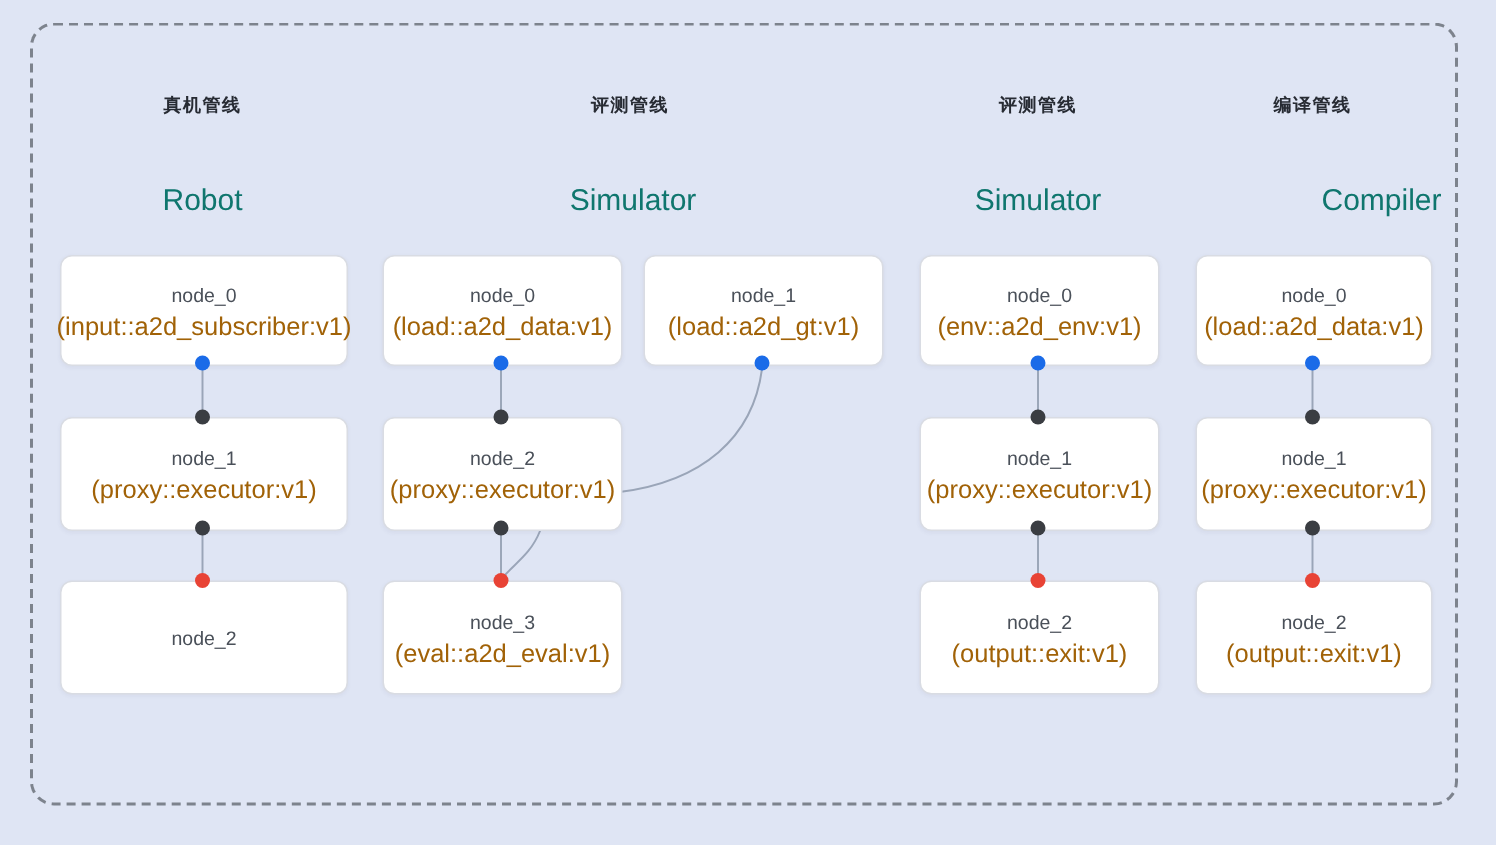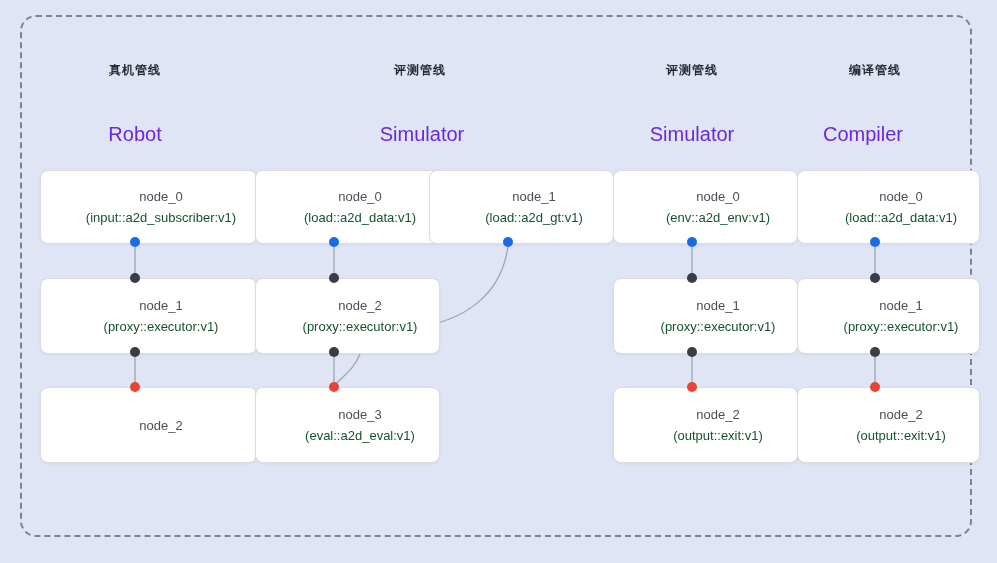--- a/index.html
+++ b/index.html
@@ -16,33 +16,32 @@
     pointer-events:none;
   }
   .wires{position:absolute;left:0;top:0;z-index:1;}
   .title-zh{
     position:absolute;top:62px;transform:translateX(-50%);
     font-size:12px;font-weight:700;color:#272b33;letter-spacing:1px;
     white-space:nowrap;z-index:2;
   }
   .title-en{
     position:absolute;top:123px;transform:translateX(-50%);
-    font-size:20px;font-weight:400;color:#6d28d9;
+    font-size:20px;font-weight:400;color:#0f766e;
     white-space:nowrap;z-index:2;
   }
   .node-box{
     position:absolute;z-index:2;
     background:#ffffff;border:1px solid #d9dce3;border-radius:8px;
     box-shadow:0 1px 3px rgba(60,70,100,0.06);
     display:flex;flex-direction:column;justify-content:center;align-items:center;
     text-align:center;
-    padding-left:25px;
   }
   .node-name{font-size:13px;color:#4a5059;line-height:21px;}
-  .node-type{font-size:13px;color:#14532d;line-height:21px;}
+  .node-type{font-size:17px;color:#a16207;line-height:21px;}
   .dot{
     position:absolute;width:10px;height:10px;border-radius:50%;
     transform:translate(-50%,-50%);z-index:3;
   }
   .dot.blue{background:#1a6be8;}
   .dot.black{background:#3a3d42;}
   .dot.red{background:#e84335;}
 </style>
 </head>
 <body>
@@ -70,21 +69,21 @@
   </svg>
 
   <div class="title-zh" style="left:135px">真机管线</div>
   <div class="title-zh" style="left:420px">评测管线</div>
   <div class="title-zh" style="left:692px">评测管线</div>
   <div class="title-zh" style="left:875px">编译管线</div>
 
   <div class="title-en" style="left:135px">Robot</div>
   <div class="title-en" style="left:422px">Simulator</div>
   <div class="title-en" style="left:692px">Simulator</div>
-  <div class="title-en" style="left:863px">Compiler</div>
+  <div class="title-en" style="left:921px">Compiler</div>
 
   <div class="node-box" style="left:40px;top:170px;width:190px;height:72px">
     <div class="node-name">node_0</div>
     <div class="node-type">(input::a2d_subscriber:v1)</div>
   </div>
   <div class="node-box" style="left:40px;top:278px;width:190px;height:74px">
     <div class="node-name">node_1</div>
     <div class="node-type">(proxy::executor:v1)</div>
   </div>
   <div class="node-box" style="left:40px;top:387px;width:190px;height:74px">

